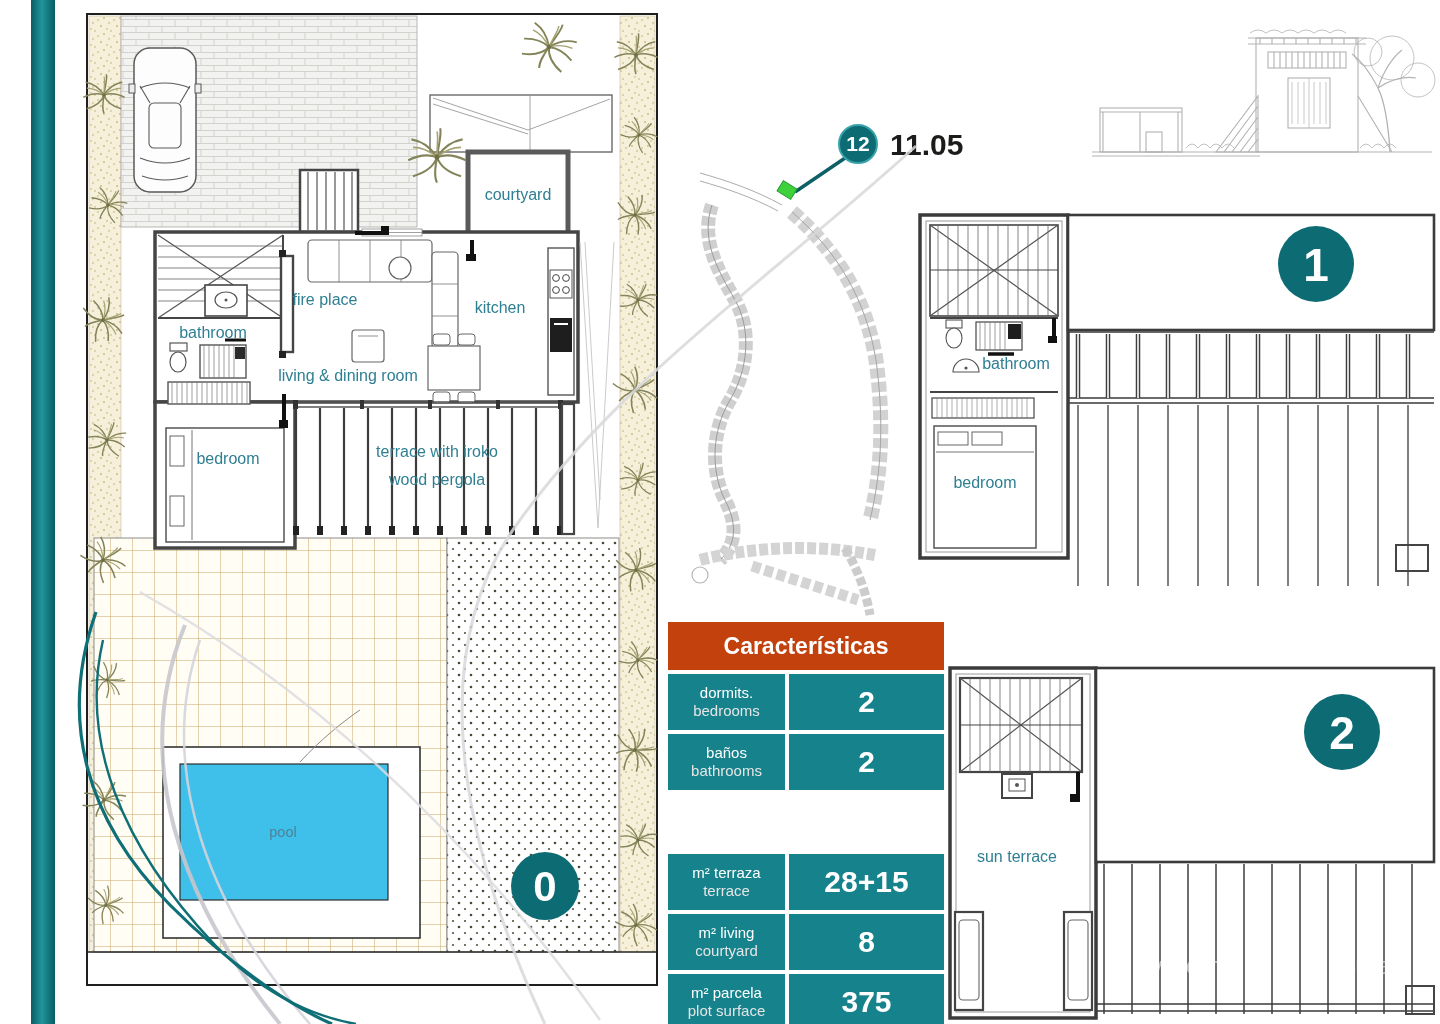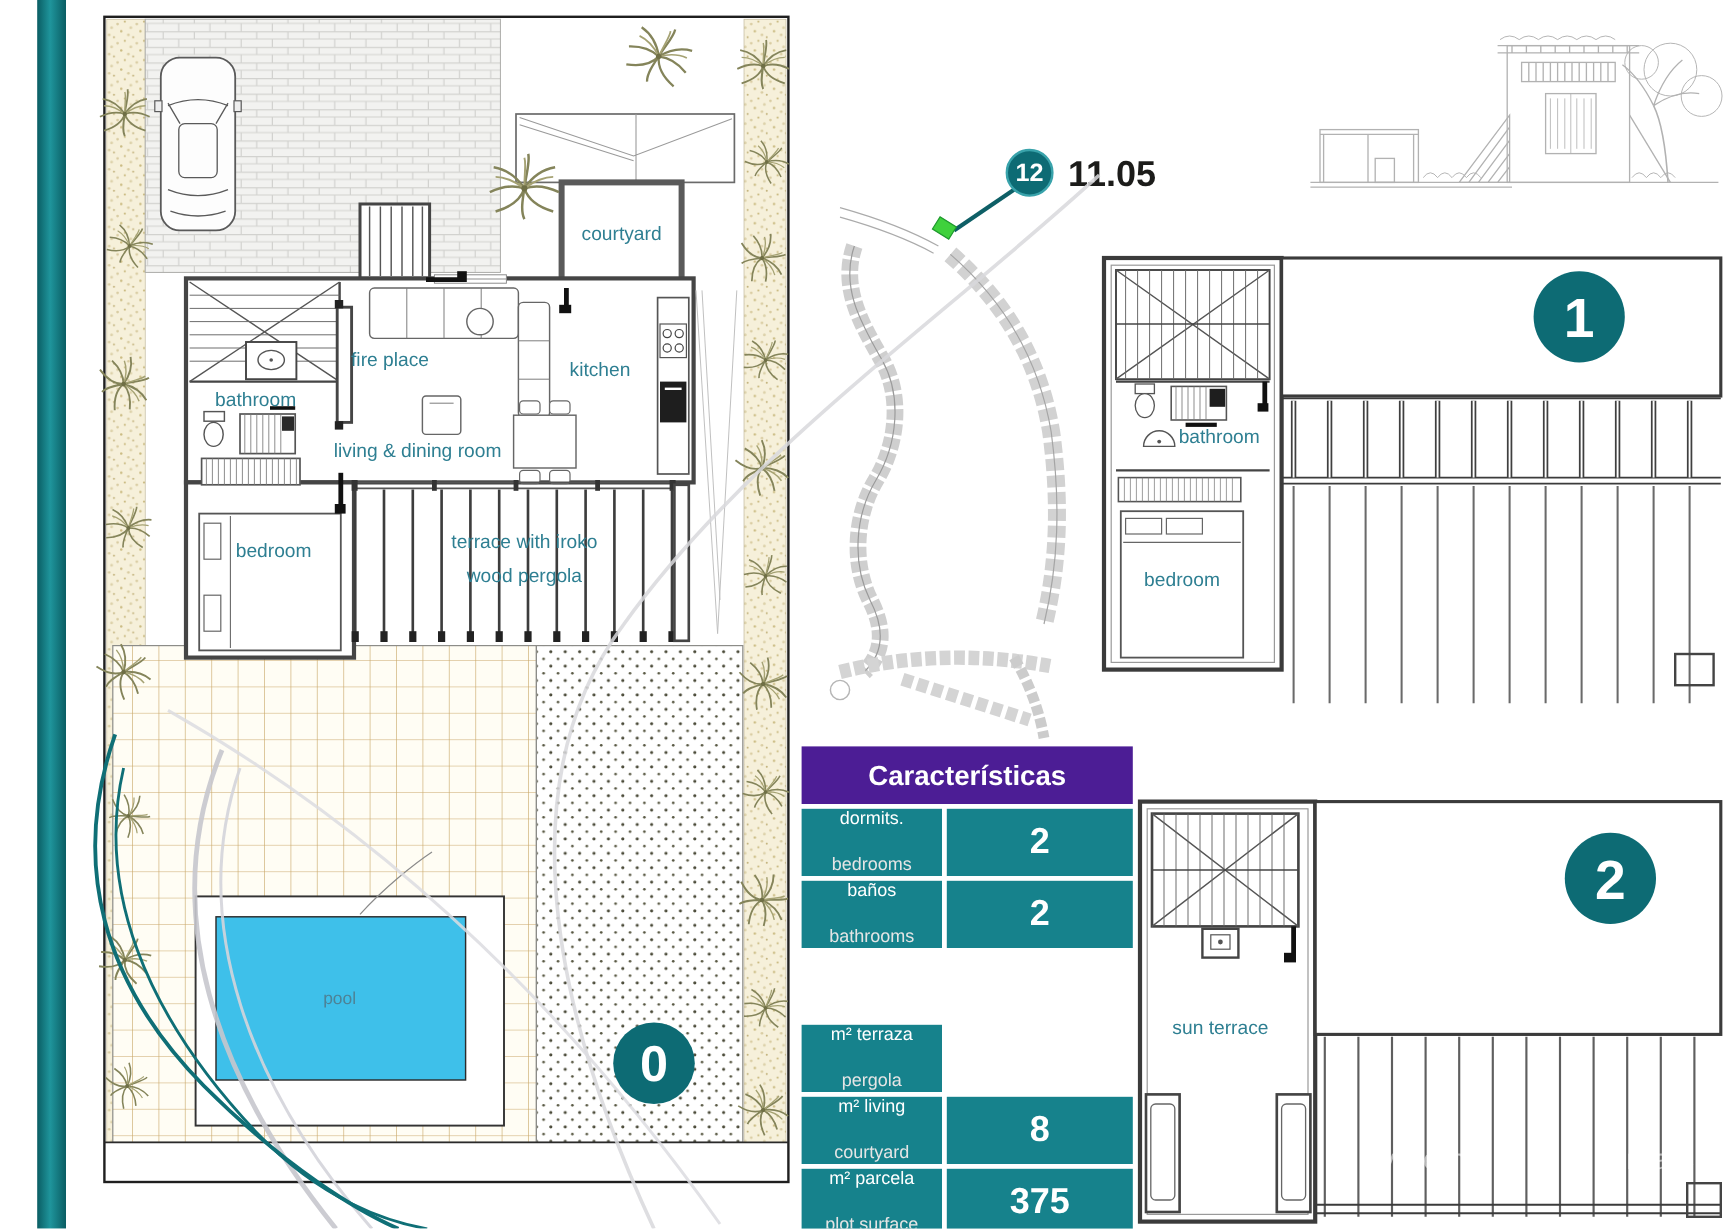--- a/index.html
+++ b/index.html
@@ -7,24 +7,24 @@
           font-family:"Liberation Sans",sans-serif;}
   #art{position:absolute;left:0;top:0;}
   svg text{font-family:"Liberation Sans",sans-serif;}
   .room-label{fill:#2e7f92;font-size:16px;}
   .pool-label{fill:#4d8296;font-size:14.5px;}
   .badge-num{fill:#ffffff;font-weight:bold;text-anchor:middle;}
   .elev-label{fill:#1c1c1a;font-weight:bold;font-size:30px;}
   .watermark{fill:#ffffff;opacity:.55;font-size:24px;letter-spacing:9px;text-anchor:middle;}
   
   .ctable{position:absolute;left:668px;top:622px;width:276px;}
-  .ct-header{background:#4c1d95;color:#fff;font-weight:bold;font-size:23px;text-align:center;
+  .ct-header{background:#c2410c;color:#fff;font-weight:bold;font-size:23px;text-align:center;
              height:48px;line-height:48px;}
   .ct-row{display:flex;margin-top:4px;height:56px;}
-  .ct-label{width:117px;background:#16828c;display:flex;flex-direction:column;justify-content:space-between;
+  .ct-label{width:117px;background:#16828c;display:flex;flex-direction:column;justify-content:center;
             text-align:center;color:#fff;font-size:15px;line-height:18px;}
   .ct-label .en{color:#e5e5e5;}
   .ct-value{flex:1;margin-left:4px;background:#16828c;display:flex;align-items:center;
             justify-content:center;color:#fff;font-weight:bold;font-size:30px;}
   
   .teal-bar{position:absolute;left:31px;top:0;width:24px;height:1024px;
             background:linear-gradient(to right,#0a5d63,#1f959c 45%,#0a5d63);}
 </style>
 </head>
 <body>
@@ -388,22 +388,23 @@
       </div>
       <div class="ct-value">2</div>
     </div>
 
     <div class="ct-row">
     </div>
 
     <div class="ct-row">
       <div class="ct-label">
         <span class="es">m² terraza</span>
-        <span class="en">pergola</span>
+        <span class="en">terrace</span>
       </div>
+      <div class="ct-value">28+15</div>
     </div>
 
     <div class="ct-row">
       <div class="ct-label">
         <span class="es">m² living</span>
         <span class="en">courtyard</span>
       </div>
       <div class="ct-value">8</div>
     </div>
 

